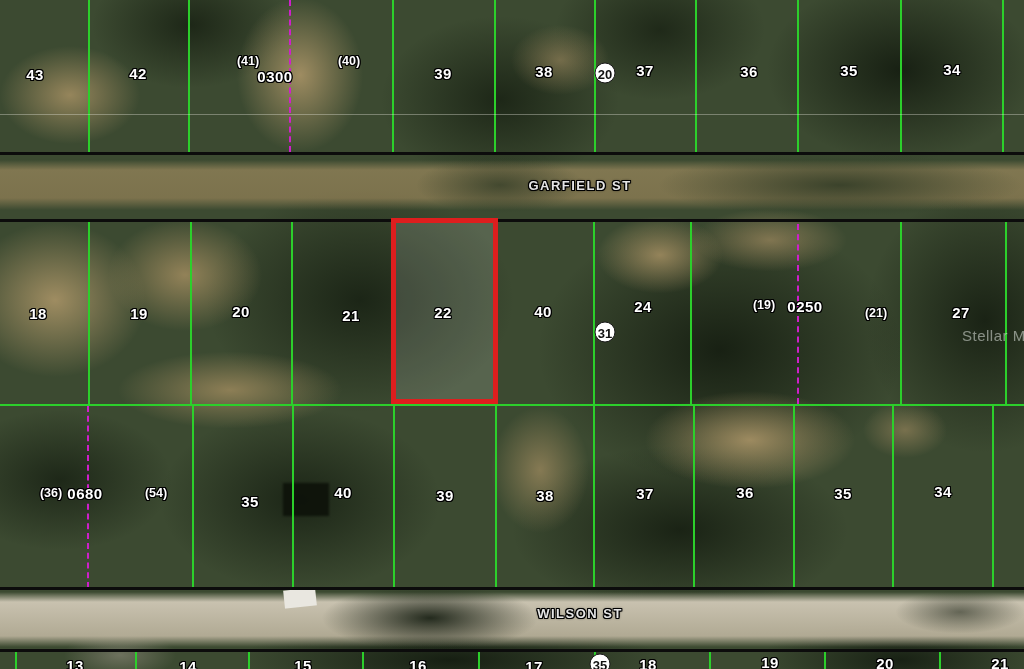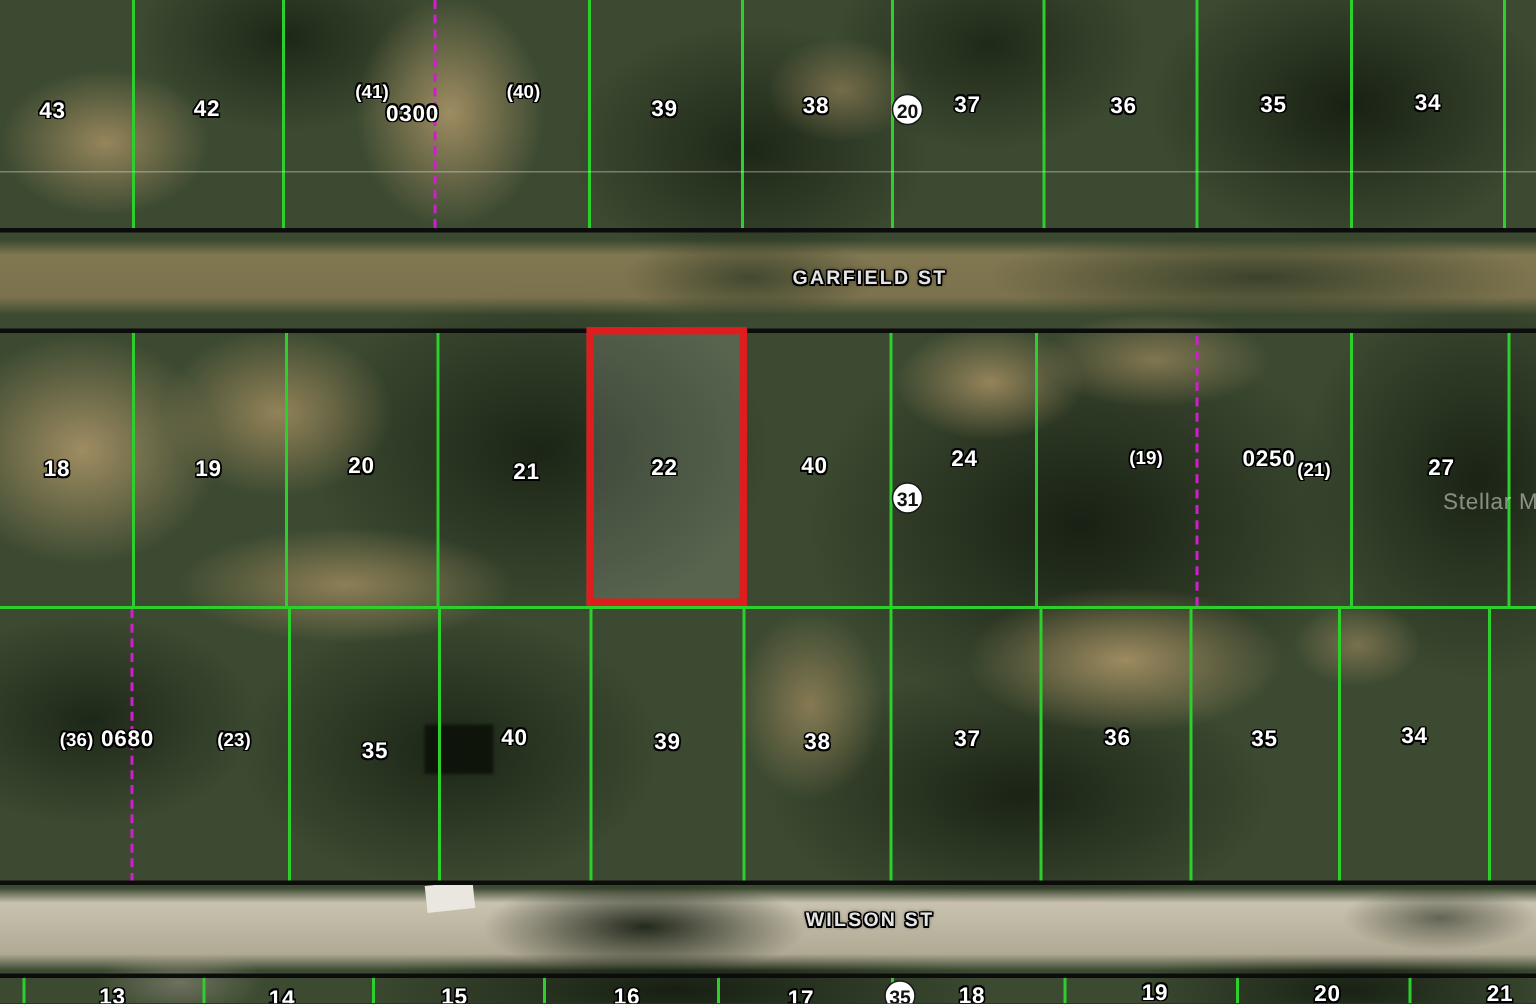--- a/index.html
+++ b/index.html
@@ -161,26 +161,26 @@
       <span class="lot-label" style="left: 952px; top: 69px;">34</span>
       <span class="lot-label" style="left: 38px; top: 313px;">18</span>
       <span class="lot-label" style="left: 139px; top: 313px;">19</span>
       <span class="lot-label" style="left: 241px; top: 311px;">20</span>
       <span class="lot-label" style="left: 351px; top: 315px;">21</span>
       <span class="lot-label" style="left: 443px; top: 312px;">22</span>
       <span class="lot-label" style="left: 543px; top: 311px;">40</span>
       <span class="lot-label circled" style="left: 605px; top: 332px;">31</span>
       <span class="lot-label" style="left: 643px; top: 306px;">24</span>
       <span class="lot-label small" style="left: 748px; top: 305px;">(19)</span>
-      <span class="lot-label" style="left: 805px; top: 306px; margin-left: 41px;">0250</span>
+      <span class="lot-label" style="left: 805px; top: 306px;">0250</span>
       <span class="lot-label small" style="left: 860px; top: 313px;">(21)</span>
       <span class="lot-label" style="left: 961px; top: 312px;">27</span>
       <span class="lot-label small" style="left: 35px; top: 493px;">(36)</span>
       <span class="lot-label" style="left: 85px; top: 493px;">0680</span>
-      <span class="lot-label small" style="left: 140px; top: 493px;">(23)</span>
+      <span class="lot-label small" style="left: 140px; top: 493px;">(54)</span>
       <span class="lot-label" style="left: 250px; top: 501px;">35</span>
       <span class="lot-label" style="left: 343px; top: 492px;">40</span>
       <span class="lot-label" style="left: 445px; top: 495px;">39</span>
       <span class="lot-label" style="left: 545px; top: 495px;">38</span>
       <span class="lot-label" style="left: 645px; top: 493px;">37</span>
       <span class="lot-label" style="left: 745px; top: 492px;">36</span>
       <span class="lot-label" style="left: 843px; top: 493px;">35</span>
       <span class="lot-label" style="left: 943px; top: 491px;">34</span>
       <span class="lot-label" style="left: 75px; top: 665px;">13</span>
       <span class="lot-label" style="left: 188px; top: 666px;">14</span>

